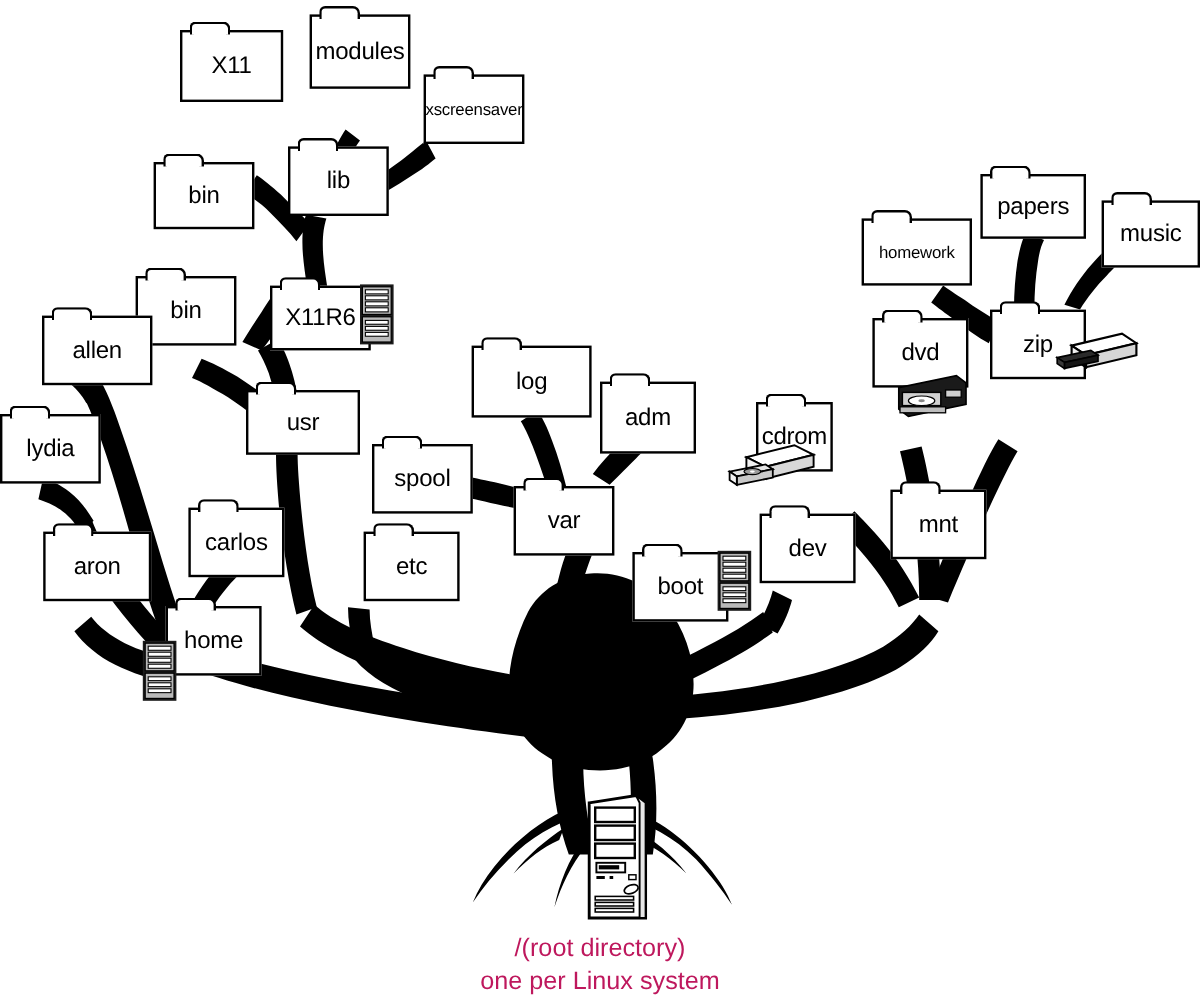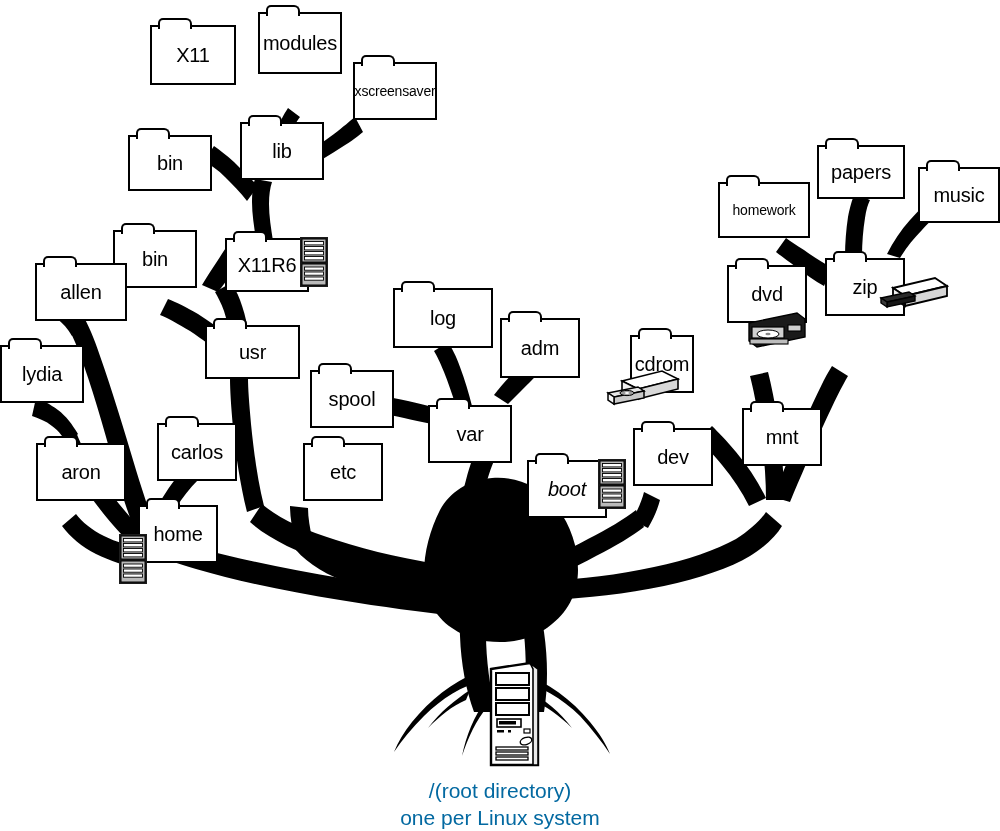--- a/index.html
+++ b/index.html
@@ -52,21 +52,21 @@
     line-height: 1;
     white-space: nowrap;
     letter-spacing: -0.2px;
   }
   .folder-label.sm { font-size: 14px; }
   .root-caption {
     position: absolute;
     left: 0; right: 0;
     text-align: center;
     font-size: 21px;
-    color: #0369a1;
+    color: #be185d;
     line-height: 1.28;
   }
   .dev-icon { position: absolute; }
 </style>
 </head>
 <body>
 
 <div id="stage">
 
   <svg id="tree-svg" viewBox="0 0 1000 831">
@@ -398,21 +398,21 @@
         <div class="folder-label">spool</div>
       </div>
       <div class="folder" style="left: 428px; top: 405px; width: 84px; height: 58px;">
         <div class="folder-tab"></div>
         <div class="folder-label">var</div>
       </div>
       <div class="folder" style="left: 303px; top: 443px; width: 80px; height: 58px;">
         <div class="folder-tab"></div>
         <div class="folder-label">etc</div>
       </div>
-      <div class="folder" style="left: 527px; top: 460px; width: 80px; height: 58px; font-style: italic;">
+      <div class="folder" style="left: 527px; top: 460px; width: 80px; height: 58px;">
         <div class="folder-tab"></div>
         <div class="folder-label">boot</div>
         <div class="dev-icon" style="right: -22px; top: -4px;"><svg viewBox="0 0 30 52" width="30" height="52">
             <rect x="1" y="1" width="28" height="50" fill="#1c1c1c"></rect>
             <rect x="3" y="3" width="24" height="23" fill="#b9b9b9" stroke="#000" stroke-width="1"></rect>
             <rect x="5.5" y="5.5" width="19" height="3.4" fill="#fff" stroke="#000" stroke-width="0.9"></rect>
             <rect x="5.5" y="10.5" width="19" height="3.4" fill="#fff" stroke="#000" stroke-width="0.9"></rect>
             <rect x="5.5" y="15.5" width="19" height="3.4" fill="#fff" stroke="#000" stroke-width="0.9"></rect>
             <rect x="5.5" y="20.5" width="19" height="3.4" fill="#fff" stroke="#000" stroke-width="0.9"></rect>
             <rect x="3" y="28" width="24" height="21" fill="#b9b9b9" stroke="#000" stroke-width="1"></rect>

